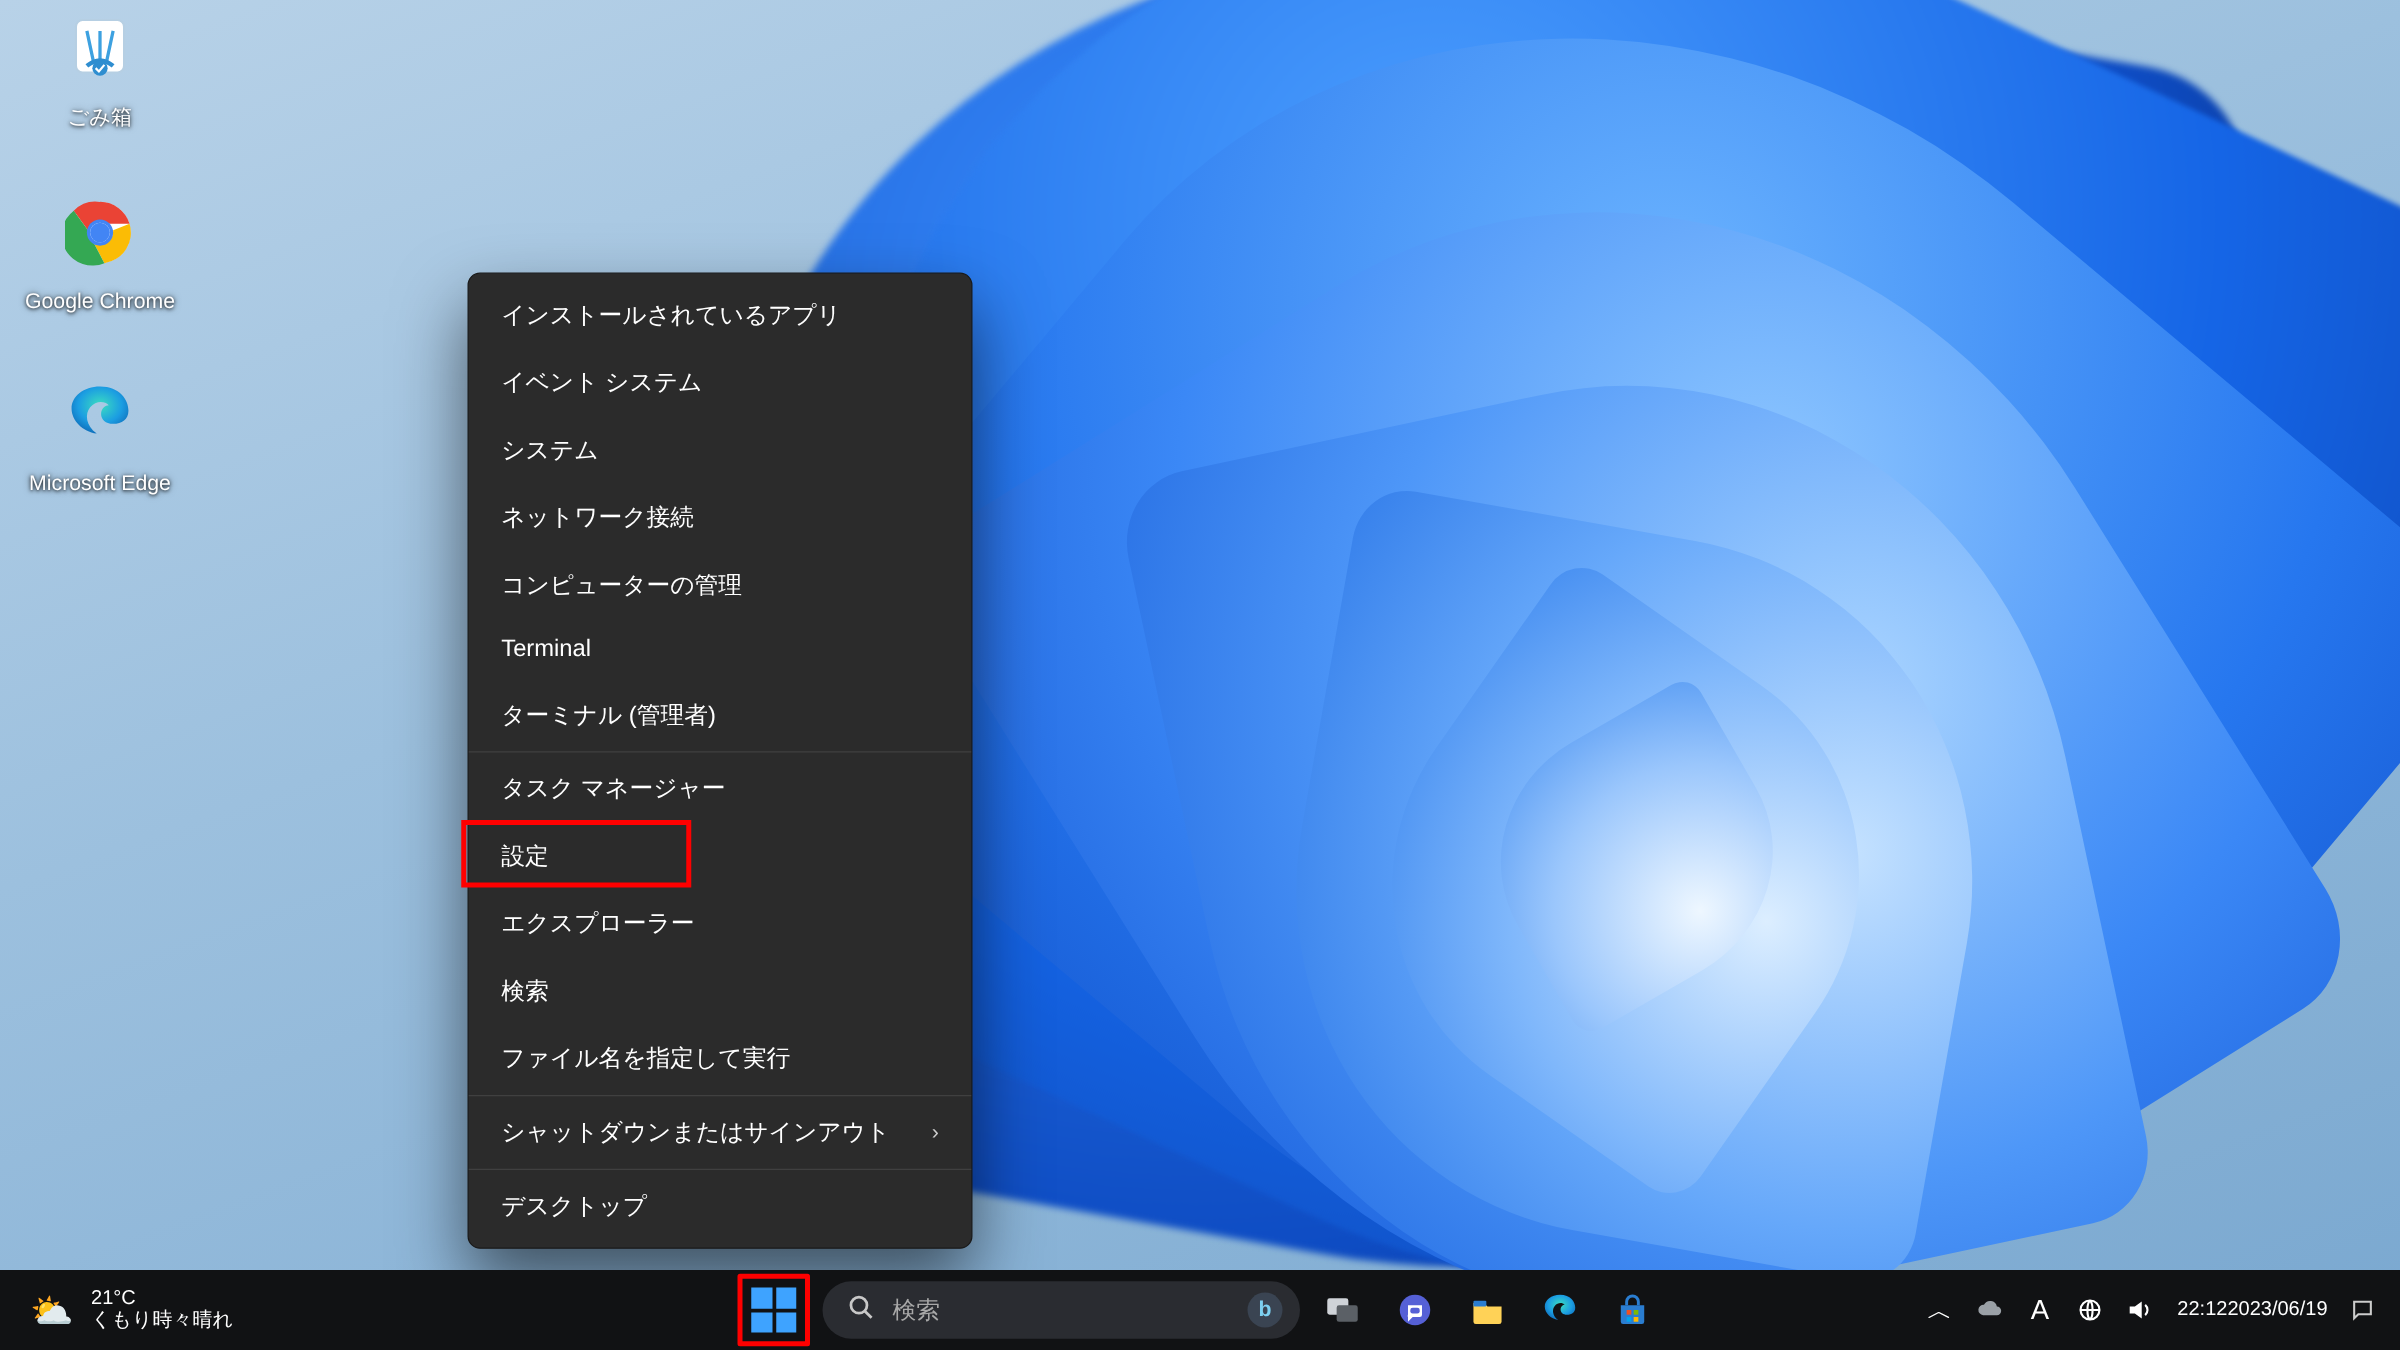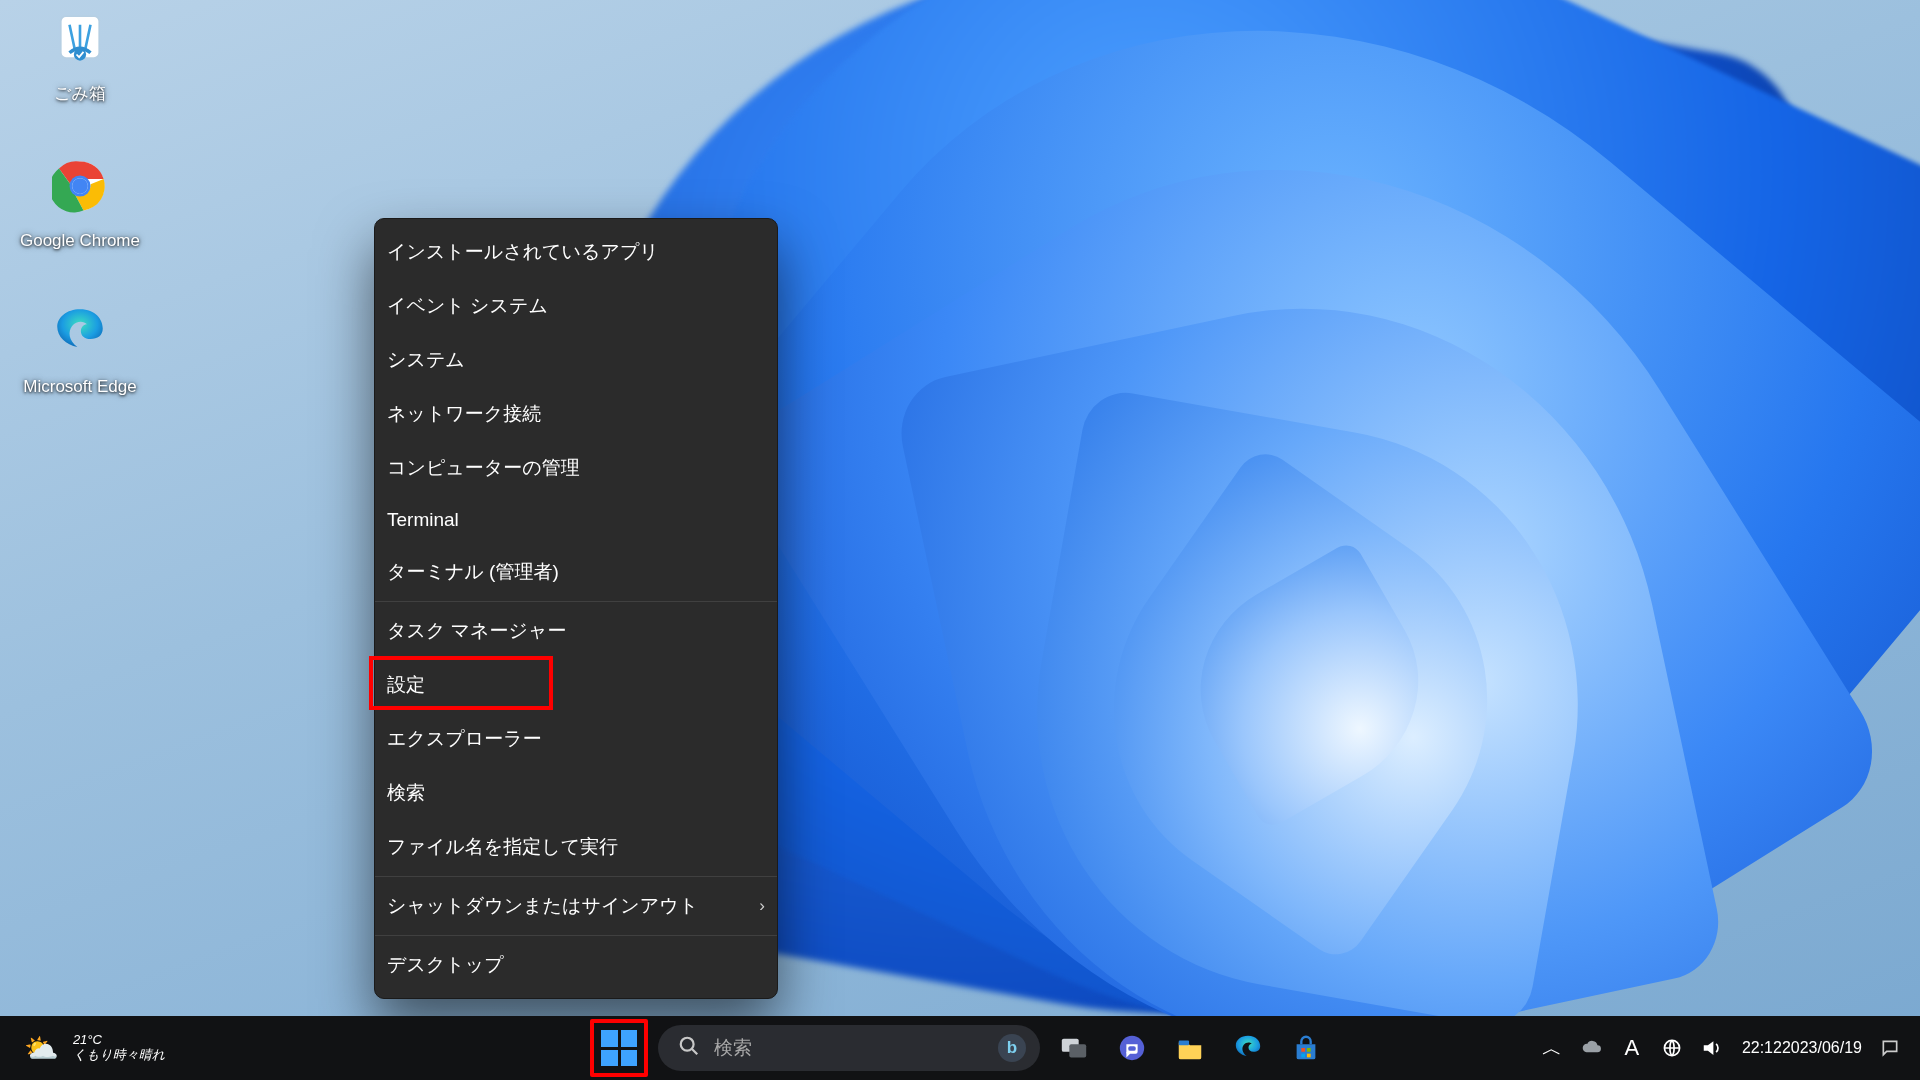--- a/index.html
+++ b/index.html
@@ -20,28 +20,28 @@
   .desktop-icons { position:absolute; left:18px; top:8px; display:flex; flex-direction:column; gap:52px; }
   .dicon { width:124px; display:flex; flex-direction:column; align-items:center; gap:16px; cursor:pointer; }
   .dicon .ic { width:58px; height:58px; display:flex; align-items:center; justify-content:center; }
   .dicon .label { color:#fff; font-size:17px; text-shadow:0 1px 3px rgba(0,0,0,.9), 0 0 6px rgba(0,0,0,.5); text-align:center; white-space:nowrap; }
   
   .bin-svg { width:56px; height:56px; }
   .chrome-svg { width:56px; height:56px; }
   .edge-svg { width:56px; height:56px; }
   
   .ctx-menu { position:absolute; left:374px; bottom:81px; width:404px; background:#2b2b2b; border:1px solid #1a1a1a; border-radius:10px; box-shadow:0 28px 56px rgba(0,0,0,.55); padding:6px 0; }
-  .ctx-item { padding:14px 12px; color:#fff; font-size:19px; cursor:pointer; display:flex; align-items:center; justify-content:space-between; }
+  .ctx-item { padding:14px 26px; color:#fff; font-size:19px; cursor:pointer; display:flex; align-items:center; justify-content:space-between; }
   .ctx-sep { height:1px; background:#404040; margin:2px 0; }
   .ctx-chevron { color:#cfcfcf; font-size:17px; }
   
   .taskbar { position:absolute; left:0; right:0; bottom:0; height:64px; background:#111214; display:flex; align-items:center; }
   .weather { display:flex; align-items:center; gap:14px; padding-left:24px; height:100%; cursor:pointer; }
   .weather .w-icon { font-size:28px; }
-  .weather-text { display:flex; flex-direction:column; line-height:1.15; color:#fff; font-size:13px;font-style:italic; }
+  .weather-text { display:flex; flex-direction:column; line-height:1.15; color:#fff; font-size:16px; }
   .tb-center { position:absolute; left:50%; transform:translateX(-50%); display:flex; align-items:center; gap:10px; }
   .start-wrap { width:58px; height:58px; display:flex; align-items:center; justify-content:center; border:4px solid #ff0000; border-radius:2px; cursor:pointer; }
   .start-logo { width:36px; height:36px; display:grid; grid-template-columns:1fr 1fr; grid-template-rows:1fr 1fr; gap:3px; }
   .start-logo div { background:#3ea3ff; }
   .searchbox { display:flex; align-items:center; width:382px; height:46px; background:#2a2c31; border-radius:26px; padding:0 14px 0 20px; gap:14px; cursor:text; }
   .searchbox .mag { color:#c8c8c8; }
   .searchbox .ph { color:#a8a8a8; font-size:19px; flex:1; }
   .searchbox .bing { width:28px; height:28px; border-radius:50%; display:flex; align-items:center; justify-content:center; background:#3a4452; color:#7dd0f0; font-weight:700; font-size:17px; }
   .tb-icon { width:48px; height:48px; display:flex; align-items:center; justify-content:center; cursor:pointer; border-radius:6px; }
   .tb-right { position:absolute; right:14px; display:flex; align-items:center; gap:4px; }

